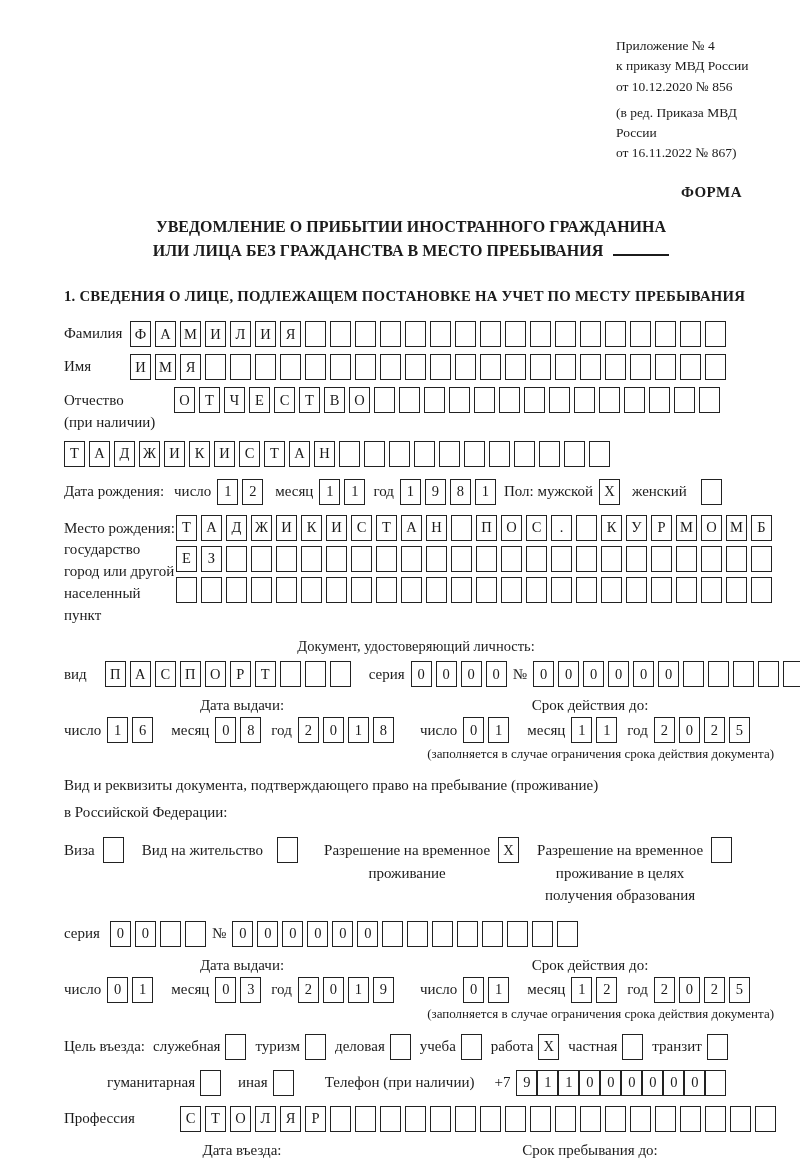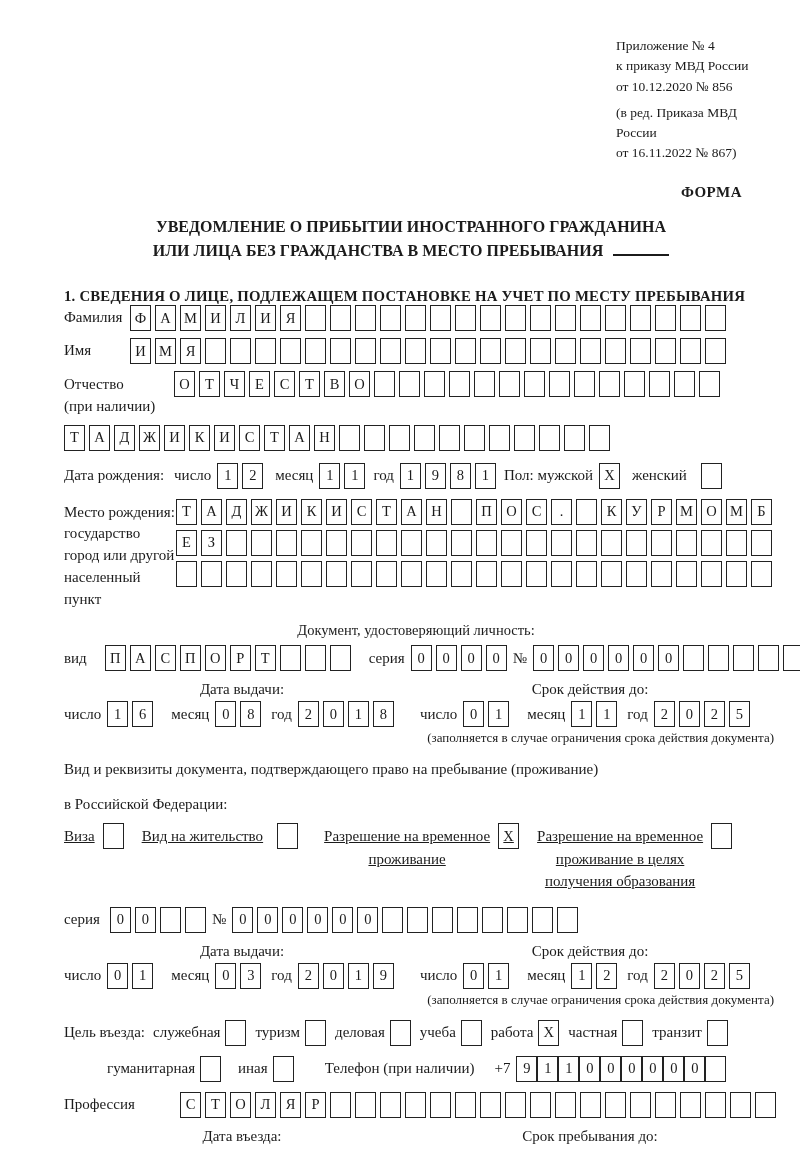--- a/index.html
+++ b/index.html
@@ -24,21 +24,21 @@
   .gap8{margin-left:8px;}.gap14{margin-left:14px;}.gap22{margin-left:22px;}
   .doc-head{text-align:center;font-weight:normal;font-size:14.5px;margin-top:12px;margin-left:-10px;}
   .dualdate{display:flex;margin-top:10px;}
   .dd-col{width:356px;}
   .dd-col.right{width:340px;}
   .dd-head{text-align:center;font-size:15px;margin-bottom:3px;}
   .dd-row{display:flex;align-items:center;}
   .dd-row .inline-lbl{padding-top:0;}
   .fill-note{font-size:13px;text-align:right;margin-top:3px;margin-right:4px;}
   .res-line{font-size:15px;margin-top:12px;line-height:1.5;}
-  .visa-row{display:flex;align-items:flex-start;margin-top:8px;text-decoration:underline;}
+  .visa-row{display:flex;align-items:flex-start;margin-top:14px;}
   .visa-item{display:flex;align-items:flex-start;}
   .visa-item .vlabel{font-size:15px;text-align:center;line-height:1.5;margin-right:8px;padding-top:2px;}
   .purpose-row{display:flex;align-items:center;margin-top:12px;flex-wrap:nowrap;}
   .purpose-row .inline-lbl{padding-top:0;}
   .purpose-row .cell{margin-right:0;}
   .p-item{display:flex;align-items:center;margin-right:9px;}
   .p-item .inline-lbl{margin-right:5px;}
 </style>
 </head>
 <body>
@@ -55,21 +55,21 @@
 
   <div class="forma">ФОРМА</div>
 
   <div class="title">
     <div>УВЕДОМЛЕНИЕ О ПРИБЫТИИ ИНОСТРАННОГО ГРАЖДАНИНА</div>
     <div><span>ИЛИ ЛИЦА БЕЗ ГРАЖДАНСТВА В МЕСТО ПРЕБЫВАНИЯ</span><span class="t-underline"></span></div>
   </div>
 
   <div class="sec-h">1. СВЕДЕНИЯ О ЛИЦЕ, ПОДЛЕЖАЩЕМ ПОСТАНОВКЕ НА УЧЕТ ПО МЕСТУ ПРЕБЫВАНИЯ</div>
 
-  <div class="frow" style="margin-top:0;">
+  <div class="frow" style="margin-top:16px;">
     <div class="flabel w66">Фамилия</div>
     <div class="cells">
         <span class="cell">Ф</span>
         <span class="cell">А</span>
         <span class="cell">М</span>
         <span class="cell">И</span>
         <span class="cell">Л</span>
         <span class="cell">И</span>
         <span class="cell">Я</span>
         <span class="cell"></span>
@@ -379,21 +379,21 @@
             <span class="cell">0</span>
             <span class="cell">2</span>
             <span class="cell">5</span>
           </span>
       </div>
     </div>
   </div>
   <div class="fill-note">(заполняется в случае ограничения срока действия документа)</div>
 
   <div class="res-line">Вид и реквизиты документа, подтверждающего право на пребывание (проживание)</div>
-  <div class="res-line" style="margin-top:12px;">в Российской Федерации:</div>
+  <div class="res-line" style="margin-top:4px;">в Российской Федерации:</div>
 
   <div class="visa-row">
     <div class="visa-item">
       <span class="vlabel">Виза</span>
       <span class="cells">
           <span class="cell"></span>
         </span>
     </div>
     <div class="visa-item gap14">
       <span class="vlabel" style="margin-right:14px;">Вид на жительство</span>

